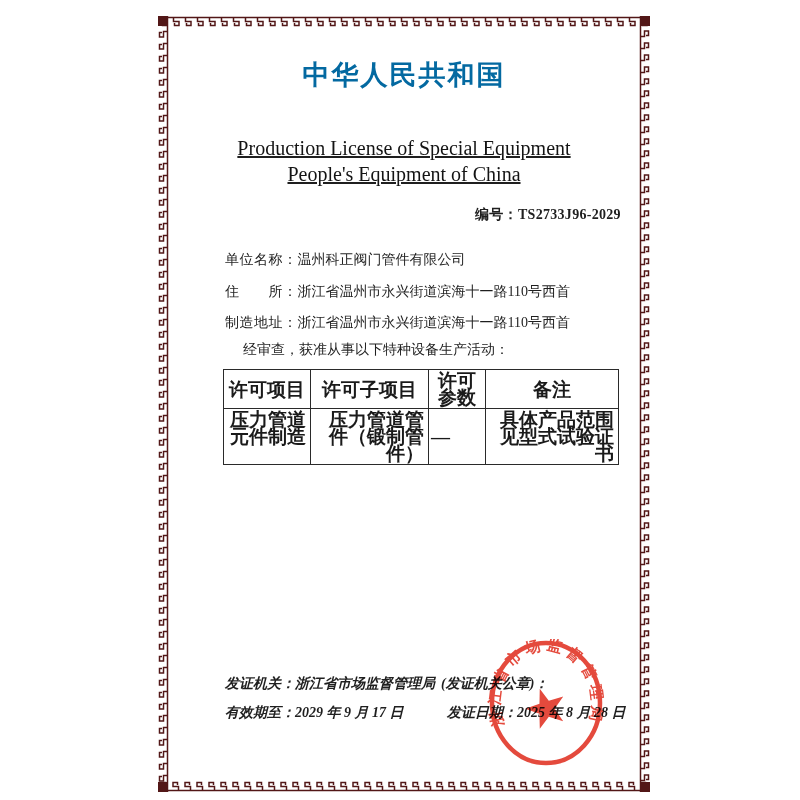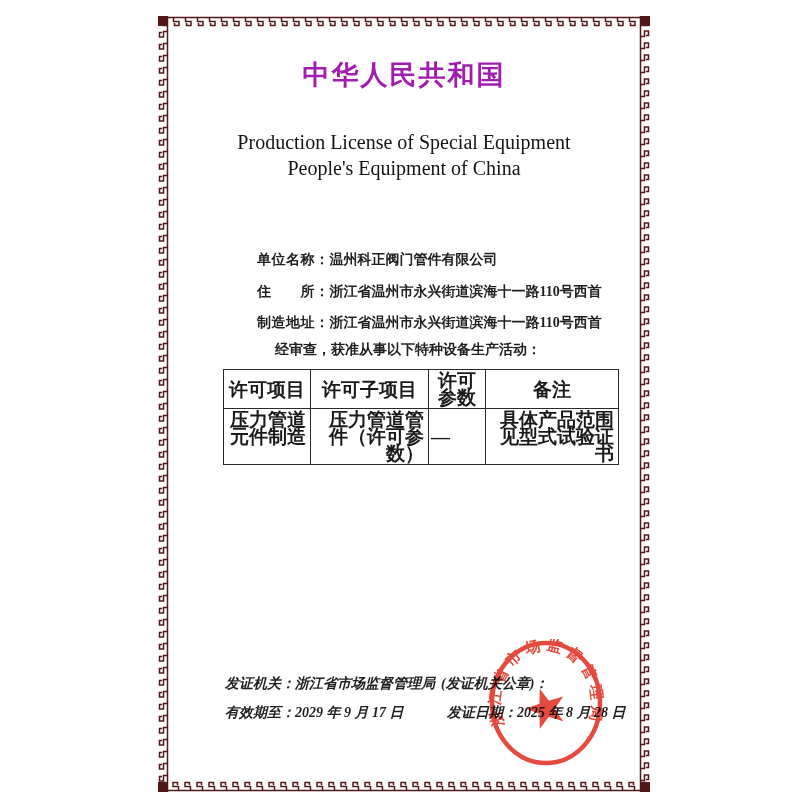--- a/index.html
+++ b/index.html
@@ -13,35 +13,35 @@
   }
   #page { position: absolute; inset: 0; }
 
   
   .strip { position: absolute; display: block; }
   .corner { position: absolute; width: 10px; height: 10px; background: #521717; }
 
   
   .title-block { position: absolute; left: 158px; width: 492px; text-align: center; }
   .title-cn {
-    font-weight: 700; color: #a21caf; font-size: 27px;
+    font-weight: 700; color: #0369a1; font-size: 27px;
     letter-spacing: 2px; line-height: 34px;
   }
   #title-cn-wrap { top: 58px; }
   .title-en { font-size: 20px; color: #141414; line-height: 26px; font-weight: 400; }
   #title-en-wrap { top: 129px; }
 
   
   .license-no {
     position: absolute; left: 475px; top: 206px;
     font-size: 14px; font-weight: 700; letter-spacing: 0.3px;
   }
 
   
-  .info-line { position: absolute; left: 225px; font-size: 14px; font-weight: 700; white-space: nowrap; margin-left: 32px; }
+  .info-line { position: absolute; left: 225px; font-size: 14px; font-weight: 400; white-space: nowrap; }
   .info-line .lbl { letter-spacing: 0.5px; }
   #line-unit  { top: 251px; }
   #line-addr  { top: 283px; }
   #line-manuf { top: 314px; text-align: right; }
   #line-approval { left: 243px; top: 341px; }
 
   
   .permit-table {
     position: absolute; left: 223px; top: 369px; width: 395px;
     border-collapse: collapse; table-layout: fixed;
@@ -111,25 +111,28 @@
   </svg>
 
   <div class="corner" style="left:158px; top:16px;"></div>
   <div class="corner" style="left:640px; top:16px;"></div>
   <div class="corner" style="left:158px; top:782px;"></div>
   <div class="corner" style="left:640px; top:782px;"></div>
 
   <div class="title-block" id="title-cn-wrap" style="top:58px;">
     <div class="title-cn">中华人民共和国</div>
   </div>
-  <div class="title-block" id="title-en-wrap" style="top:129px;">
+  <div class="title-block" id="title-en-wrap" style="top:135px;text-decoration:underline;">
     <div class="title-en">Production License of Special Equipment</div>
     <div class="title-en">People's Equipment of China</div>
   </div>
 
+  <div class="license-no">
+    <span>编号：</span><span>TS2733J96-2029</span>
+  </div>
 
   <div class="info-line" id="line-unit">
     <span class="lbl">单位名称：</span><span>温州科正阀门管件有限公司</span>
   </div>
   <div class="info-line" id="line-addr">
     <span class="lbl">住　　所：</span><span>浙江省温州市永兴街道滨海十一路110号西首</span>
   </div>
   <div class="info-line" id="line-manuf">
     <span class="lbl">制造地址：</span><span>浙江省温州市永兴街道滨海十一路110号西首</span>
   </div>
@@ -146,21 +149,21 @@
       <tr>
         <th>许可项目</th>
         <th>许可子项目</th>
         <th>许可参数</th>
         <th>备注</th>
       </tr>
     </thead>
     <tbody>
       <tr>
         <td>压力管道元件制造</td>
-        <td>压力管道管件（许可参数）</td>
+        <td>压力管道管件（锻制管件）</td>
         <td class="param">—</td>
         <td>具体产品范围见型式试验证书</td>
       </tr>
     </tbody>
   </table>
 
   <div class="footer-line" id="issuer">
     <span>发证机关：</span><span>浙江省市场监督管理局</span>
   </div>
   <div class="footer-line" id="seal-note">(发证机关公章)：</div>

